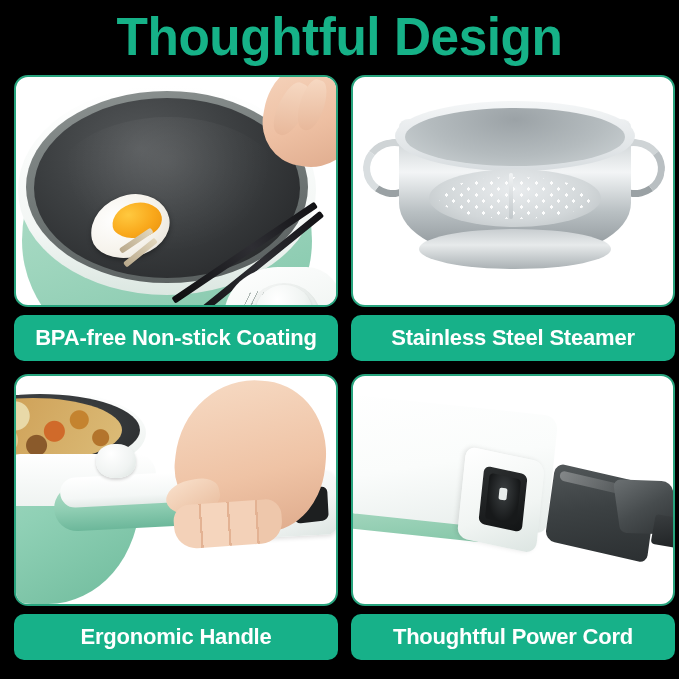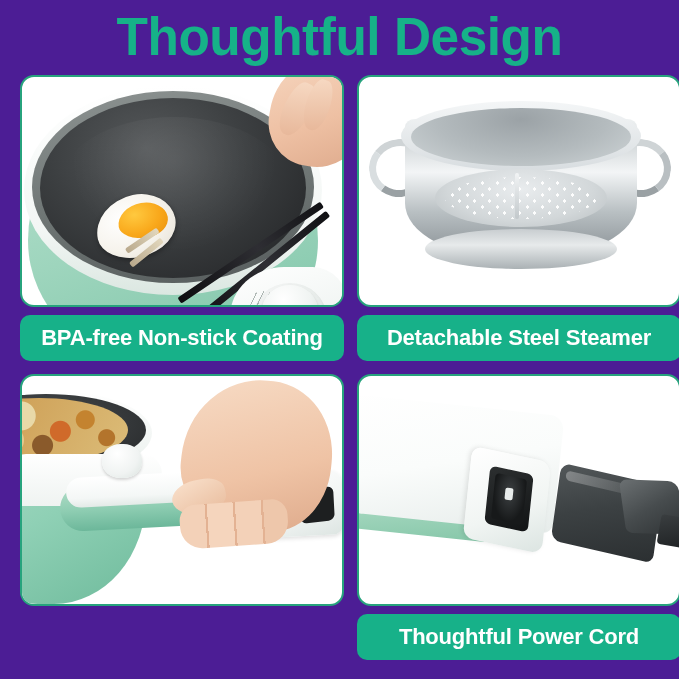--- a/index.html
+++ b/index.html
@@ -5,42 +5,42 @@
   * { box-sizing: border-box; margin: 0; padding: 0; }
   html, body {
     width: 679px; height: 679px;
     background: #e3f2ea;
     font-family: "Liberation Sans", sans-serif;
     overflow: hidden;
   }
   #page {
     position: relative;
     width: 679px; height: 679px;
-    background: #4c1d95;
+    background: #000000;
     text-decoration: underline;
   }
 
   
   #title {
     position: absolute;
     left: 0; top: 6px;
     width: 679px;
     text-align: center;
     font-size: 53px;
     line-height: 62px;
     font-weight: bold;
     color: #16b288;
     letter-spacing: -0.5px;
     transform: scaleX(0.97);
   }
 
   
   #grid {
     position: absolute;
-    left: 20px; top: 75px;
+    left: 14px; top: 75px;
     width: 651px; height: 516px;
     display: grid;
     grid-template-columns: 324px 324px;
     grid-template-rows: 286px 286px;
     column-gap: 3px;
     row-gap: 16px;
     gap: 13px;
   }
   .card { position: relative; width: 324px; height: 286px; }
   .photo {
@@ -498,21 +498,21 @@
           <div class="p2-bowl"></div>
           <div class="p2-bowl-base"></div>
           <div class="p2-top-ell"></div>
           <div class="p2-inner-ell"></div>
           <div class="p2-floor"></div>
           <div class="p2-holes"></div>
           <div class="p2-divider"></div>
         </div>
       </div>
       <div class="label-bar">
-        <span>Detachable Steel Steamer</span>
+        <span>Stainless Steel Steamer</span>
       </div>
     </div>
 
     <div class="card">
       <div class="photo">
         <div class="scene">
           <div class="p3-pot"></div>
           <div class="p3-pot-rim"></div>
           <div class="p3-pot-inner"></div>
           <div class="p3-food"></div>
@@ -520,20 +520,23 @@
           <div class="p3-handle-green"></div>
           <div class="p3-handle-white"></div>
           <div class="p3-knob"></div>
           <div class="p3-end-block"></div>
           <div class="p3-socket"></div>
           <div class="p3-hand"></div>
           <div class="p3-thumb"></div>
           <div class="p3-fingers"></div>
         </div>
       </div>
+      <div class="label-bar">
+        <span>Ergonomic Handle</span>
+      </div>
     </div>
 
     <div class="card">
       <div class="photo">
         <div class="scene">
           <div class="p4-handle-green"></div>
           <div class="p4-handle-white"></div>
           <div class="p4-face"></div>
           <div class="p4-socket-outer"></div>
           <div class="p4-socket-inner"></div>

